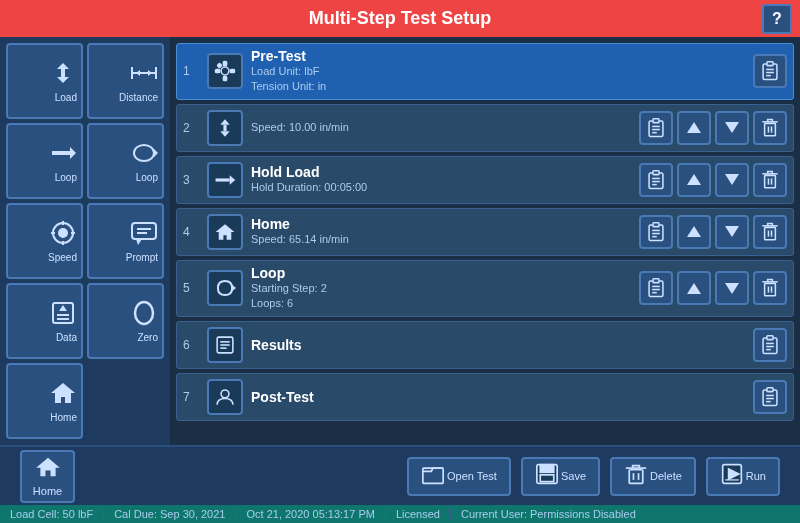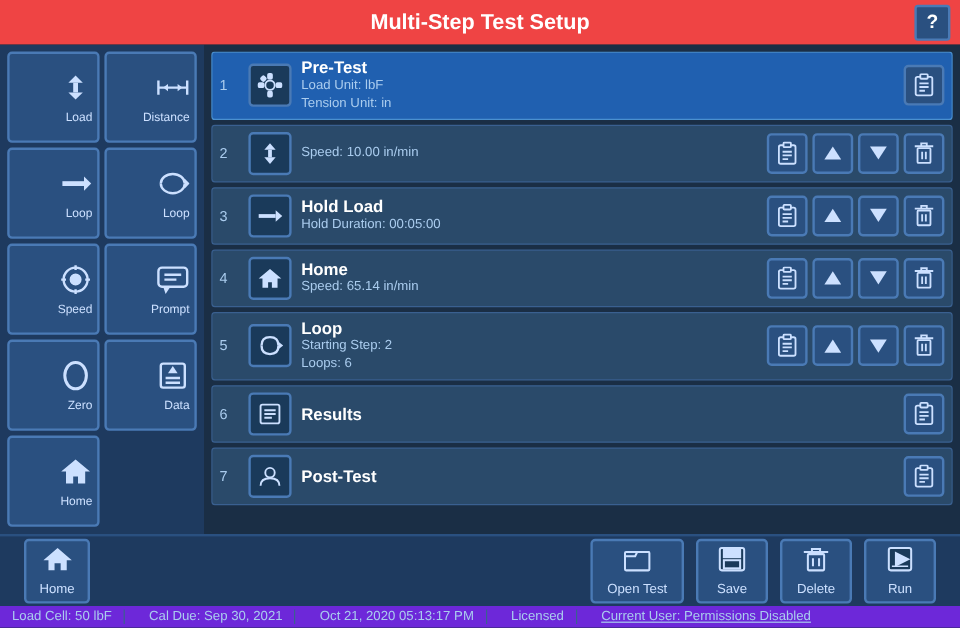--- a/index.html
+++ b/index.html
@@ -190,21 +190,21 @@
       border-top: 2px solid #2a5080;
       display: flex;
       align-items: center;
       padding: 6px 20px;
       gap: 10px;
       flex-shrink: 0;
       height: 60px;
     }
     .toolbar-btn {
       display: flex;
-      flex-direction: column;
+      flex-direction: row;
       align-items: center;
       background: #2a5080;
       border: 2px solid #4a7ab5;
       border-radius: 4px;
       color: #cce0ff;
       cursor: pointer;
       padding: 4px 12px;
       font-size: 11px;
       gap: 2px;
       min-width: 60px;
@@ -225,35 +225,35 @@
       font-size: 11px;
       gap: 2px;
       min-width: 55px;
     }
     .toolbar-home .tb-icon { font-size: 20px; }
 
     .tb-spacer { flex: 1; }
 
     
     .status-bar {
-      background: #6d28d9;
+      background: #0f766e;
       color: #aaccee;
       font-size: 11px;
       padding: 3px 10px;
       display: flex;
-      gap: 10px;
+      gap: 0;
       flex-shrink: 0;
       align-items: center;
     }
     .status-seg {
       padding: 0 10px;
       border-right: 1px solid #3a6090;
     }
     .status-seg:first-child { padding-left: 0; }
-    .status-seg:last-child { border-right: none; text-decoration: underline; }
+    .status-seg:last-child { border-right: none; }
 
     
     .tri-up { 
       width: 0; height: 0;
       border-left: 7px solid transparent;
       border-right: 7px solid transparent;
       border-bottom: 11px solid #cce0ff;
       display: inline-block;
     }
     .tri-down {
@@ -349,37 +349,37 @@
           <line x1="7" y1="10" x2="21" y2="10"></line>
           <line x1="7" y1="14" x2="17" y2="14"></line>
           <polygon fill="#cce0ff" stroke="none" points="6,20 12,20 8,26"></polygon>
         </svg>
       </div>
       <span class="label">Prompt</span>
     </div>
 
     <div class="sidebar-btn">
       <div class="icon-area">
-        <svg viewBox="0 0 28 28" fill="none" stroke="#cce0ff" stroke-width="2.5">
-          <ellipse cx="14" cy="14" rx="9" ry="11"></ellipse>
-        </svg>
-      </div>
-      <span class="label">Zero</span>
-    </div>
-
-    <div class="sidebar-btn">
-      <div class="icon-area">
         <svg viewBox="0 0 28 28" fill="none" stroke="#cce0ff" stroke-width="2">
           <rect x="4" y="4" width="20" height="20" rx="2"></rect>
           <polygon fill="#cce0ff" stroke="none" points="14,6 18,12 10,12"></polygon>
           <line x1="8" y1="16" x2="20" y2="16"></line>
           <line x1="8" y1="20" x2="20" y2="20"></line>
         </svg>
       </div>
       <span class="label">Data</span>
+    </div>
+
+    <div class="sidebar-btn">
+      <div class="icon-area">
+        <svg viewBox="0 0 28 28" fill="none" stroke="#cce0ff" stroke-width="2.5">
+          <ellipse cx="14" cy="14" rx="9" ry="11"></ellipse>
+        </svg>
+      </div>
+      <span class="label">Zero</span>
     </div>
 
     <div class="sidebar-btn">
       <div class="icon-area">
         <svg viewBox="0 0 28 28" fill="none" stroke="#cce0ff" stroke-width="2">
           <polygon fill="#cce0ff" stroke="none" points="14,4 26,14 22,14 22,24 16,24 16,18 12,18 12,24 6,24 6,14 2,14"></polygon>
         </svg>
       </div>
       <span class="label">Home</span>
     </div>

